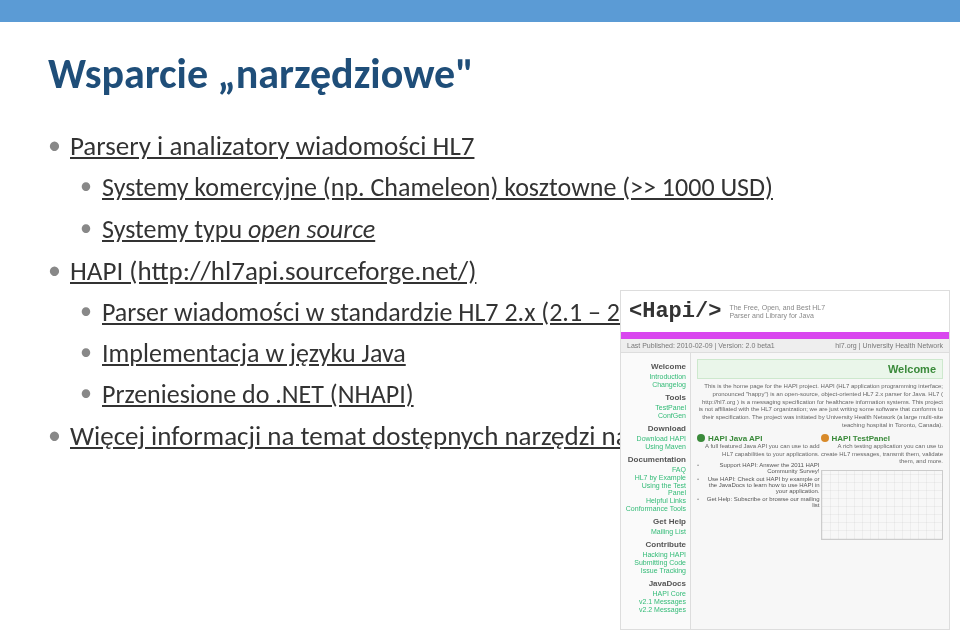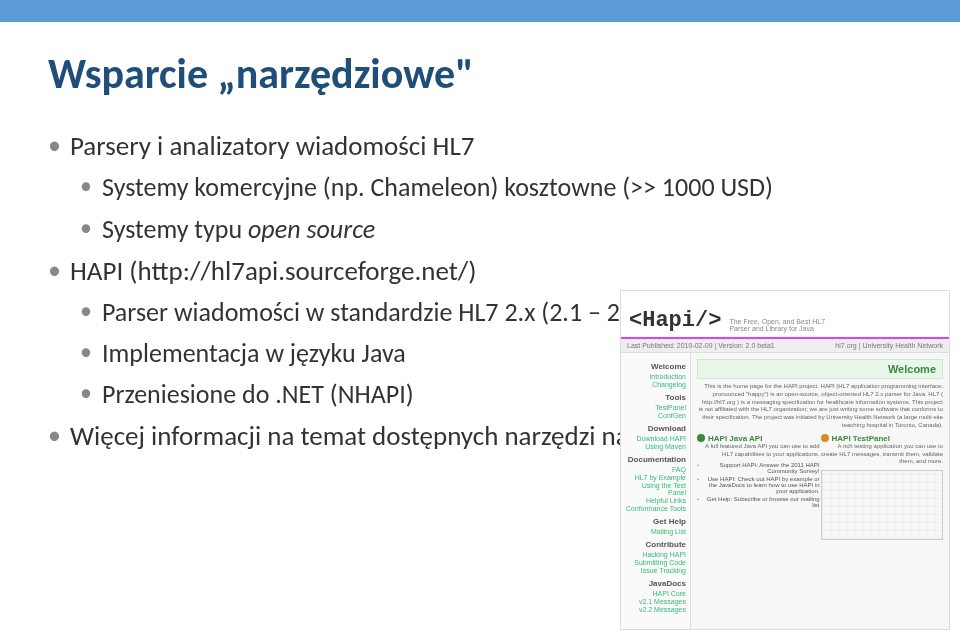--- a/index.html
+++ b/index.html
@@ -26,21 +26,21 @@
     color: #1f4e79;
   }
   .content {
     position: absolute;
     top: 128px;
     left: 48px;
     right: 24px;
     font-size: 26px;
     color: #333;
   }
-  ul { list-style: none; }
+  ul { list-style: none; text-decoration: underline; }
   li { position: relative; line-height: 1.35; margin-bottom: 6px; }
   li.lv1 { padding-left: 22px; font-size: 27px; }
   li.lv1::before {
     content: "•";
     position: absolute;
     left: 0; top: 0;
     color: #888;
     font-size: 26px;
   }
   li.lv2 { padding-left: 54px; font-size: 26px; }
@@ -62,24 +62,24 @@
     width: 330px;
     height: 340px;
     background: #f7f7f7;
     border: 1px solid #ddd;
     font-family: "Verdana", sans-serif;
     overflow: hidden;
   }
   .mock-header {
     height: 48px;
     background: #fff;
-    border-bottom: 2px solid #d946ef;
+    border-bottom: 7px solid #d946ef;
     padding: 4px 8px;
     display: flex;
-    align-items: flex-end;
+    align-items: center;
     gap: 8px;
   }
   .mock-logo {
     font-family: "Courier New", monospace;
     font-size: 22px;
     font-weight: bold;
     color: #333;
   }
   .mock-tag { font-size: 7px; color: #888; line-height: 1.1; }
   .mock-bar { height: 14px; background: #eee; border-bottom: 1px solid #ddd; font-size: 7px; color: #777; padding: 0 6px; display:flex; justify-content:space-between; align-items:center;}

